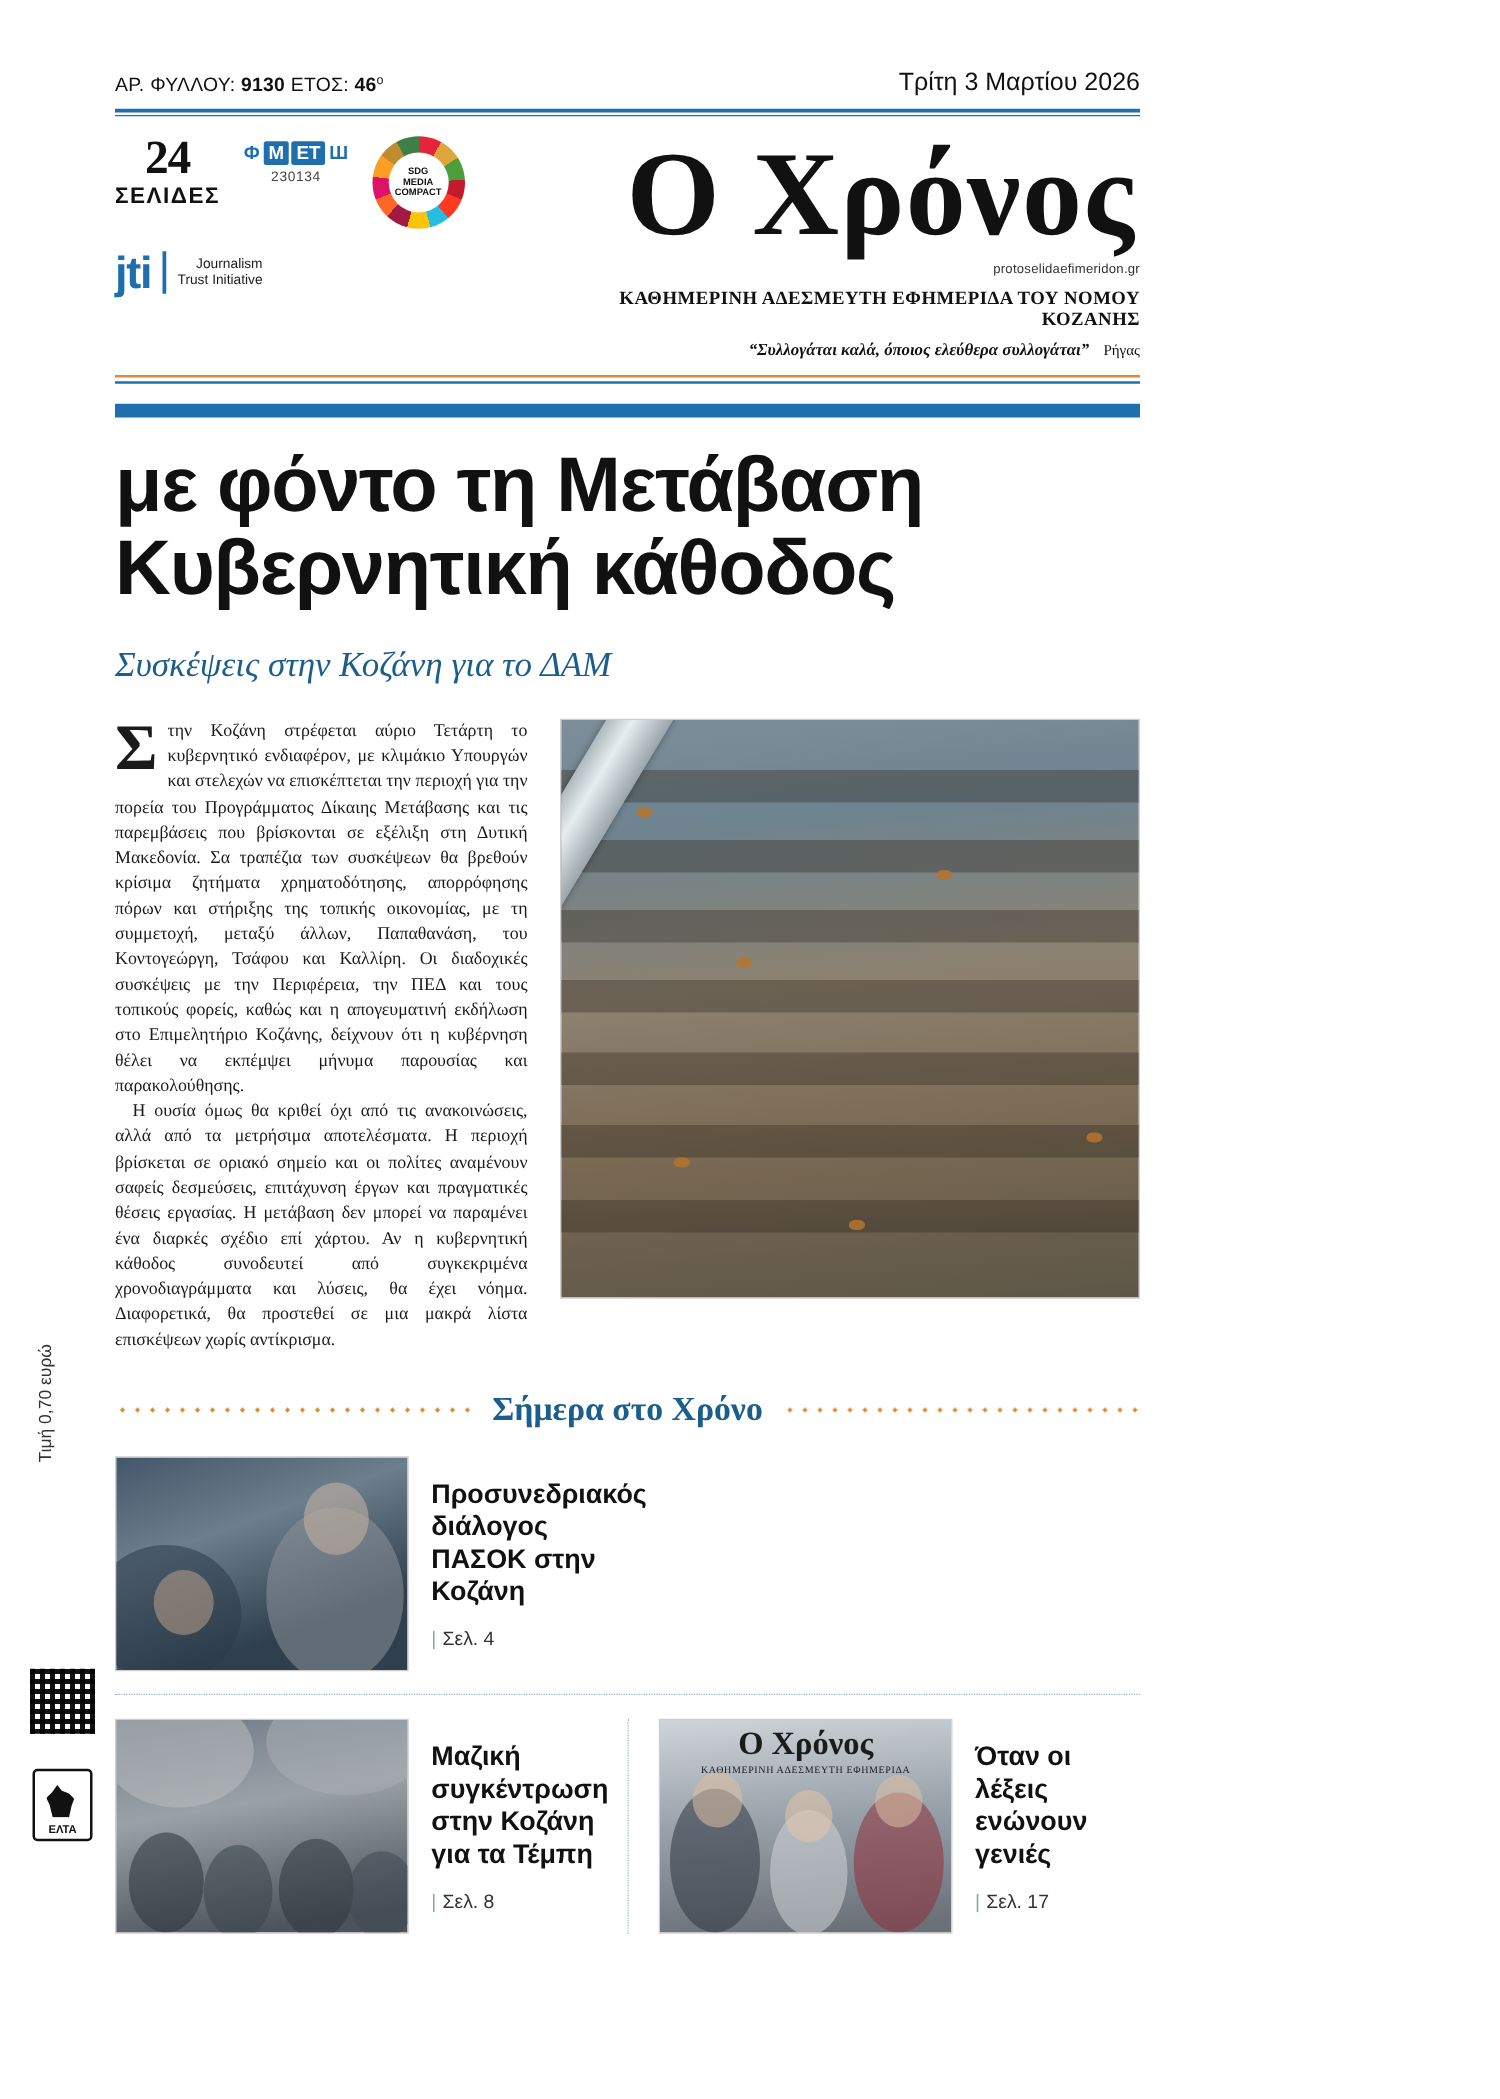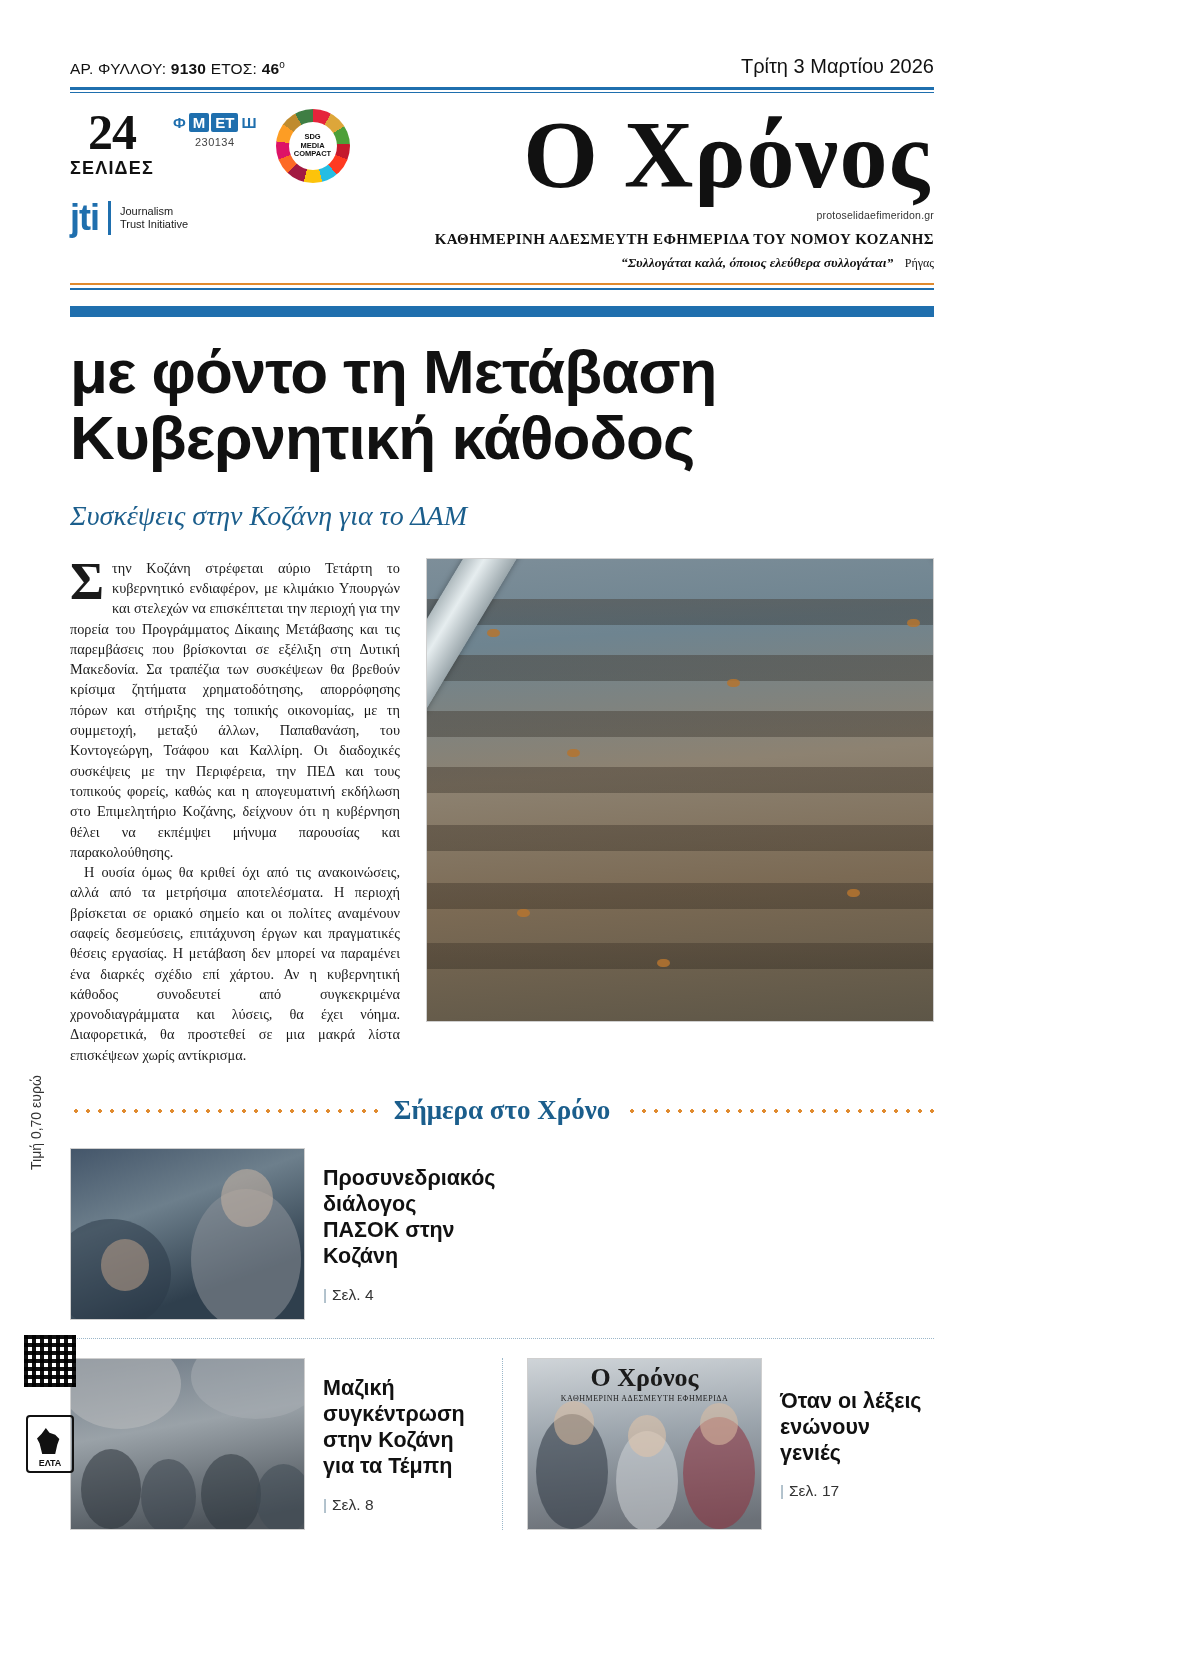--- a/index.html
+++ b/index.html
@@ -8,21 +8,21 @@
     background:#ffffff;
     font-family:"Liberation Serif", serif;
     color:#111;
     position:relative;
     overflow:hidden;
   }
   .page{
     position:absolute;
     left:0;top:0;width:1004px;height:1679px;
     box-sizing:border-box;
-    padding:0 70px;
+    padding:0 92px;
   }
 
   
   .topline{
     display:flex;justify-content:space-between;align-items:flex-end;
     padding-top:55px;
     font-family:"Liberation Sans", sans-serif;
   }
   .issue{font-size:15.5px;letter-spacing:.2px;color:#111;}
   .issue b{font-weight:bold;}
@@ -33,21 +33,21 @@
   .rule-thin{height:1px;background:#1f6fae;margin-top:2px;}
 
   
   .masthead{
     display:flex;align-items:flex-start;justify-content:space-between;
     padding-top:14px;
   }
   .left-badges{width:345px;position:relative;}
   .badge-row{display:flex;align-items:flex-start;gap:18px;}
   .pages-badge{text-align:center;line-height:1;}
-  .pages-num{font-size:50px;font-weight:bold;font-family:"Liberation Serif",serif;letter-spacing:-1px;}
+  .pages-num{font-size:38px;font-weight:bold;font-family:"Liberation Serif",serif;letter-spacing:-1px;}
   .pages-label{
     font-family:"Liberation Sans",sans-serif;
     font-size:18px;font-weight:bold;letter-spacing:1.2px;margin-top:2px;color:#111;
   }
   .met-badge{margin-top:6px;text-align:center;}
   .met-letters{display:flex;gap:2px;align-items:center;justify-content:center;}
   .met-letters span{
     font-family:"Liberation Sans",sans-serif;
     font-size:15px;font-weight:bold;color:#ffffff;background:#1f6fae;
     padding:2px 4px;line-height:1;border-radius:2px;
@@ -64,21 +64,21 @@
   }
   .sdg::after{
     content:"";position:absolute;left:13px;top:13px;width:48px;height:48px;border-radius:50%;background:#fff;
   }
   .sdg-text{
     position:absolute;left:0;top:0;width:74px;height:74px;
     display:flex;flex-direction:column;align-items:center;justify-content:center;
     font-family:"Liberation Sans",sans-serif;font-size:7.5px;font-weight:bold;
     color:#111;line-height:1.15;z-index:2;text-align:center;
   }
-  .jti{display:flex;align-items:center;gap:9px;margin-top:18px;}
+  .jti{display:flex;align-items:center;gap:9px;margin-top:18px;text-align:right;}
   .jti-mark{
     font-family:"Liberation Sans",sans-serif;
     font-size:36px;font-weight:bold;color:#1f6fae;line-height:.9;letter-spacing:-1px;
   }
   .jti-bar{width:3px;height:34px;background:#1f6fae;}
   .jti-text{font-family:"Liberation Sans",sans-serif;font-size:11px;line-height:1.15;color:#1a1a1a;}
 
   .title-block{flex:1;text-align:right;position:relative;}
   .paper-title{
     font-family:"Liberation Serif", serif;

